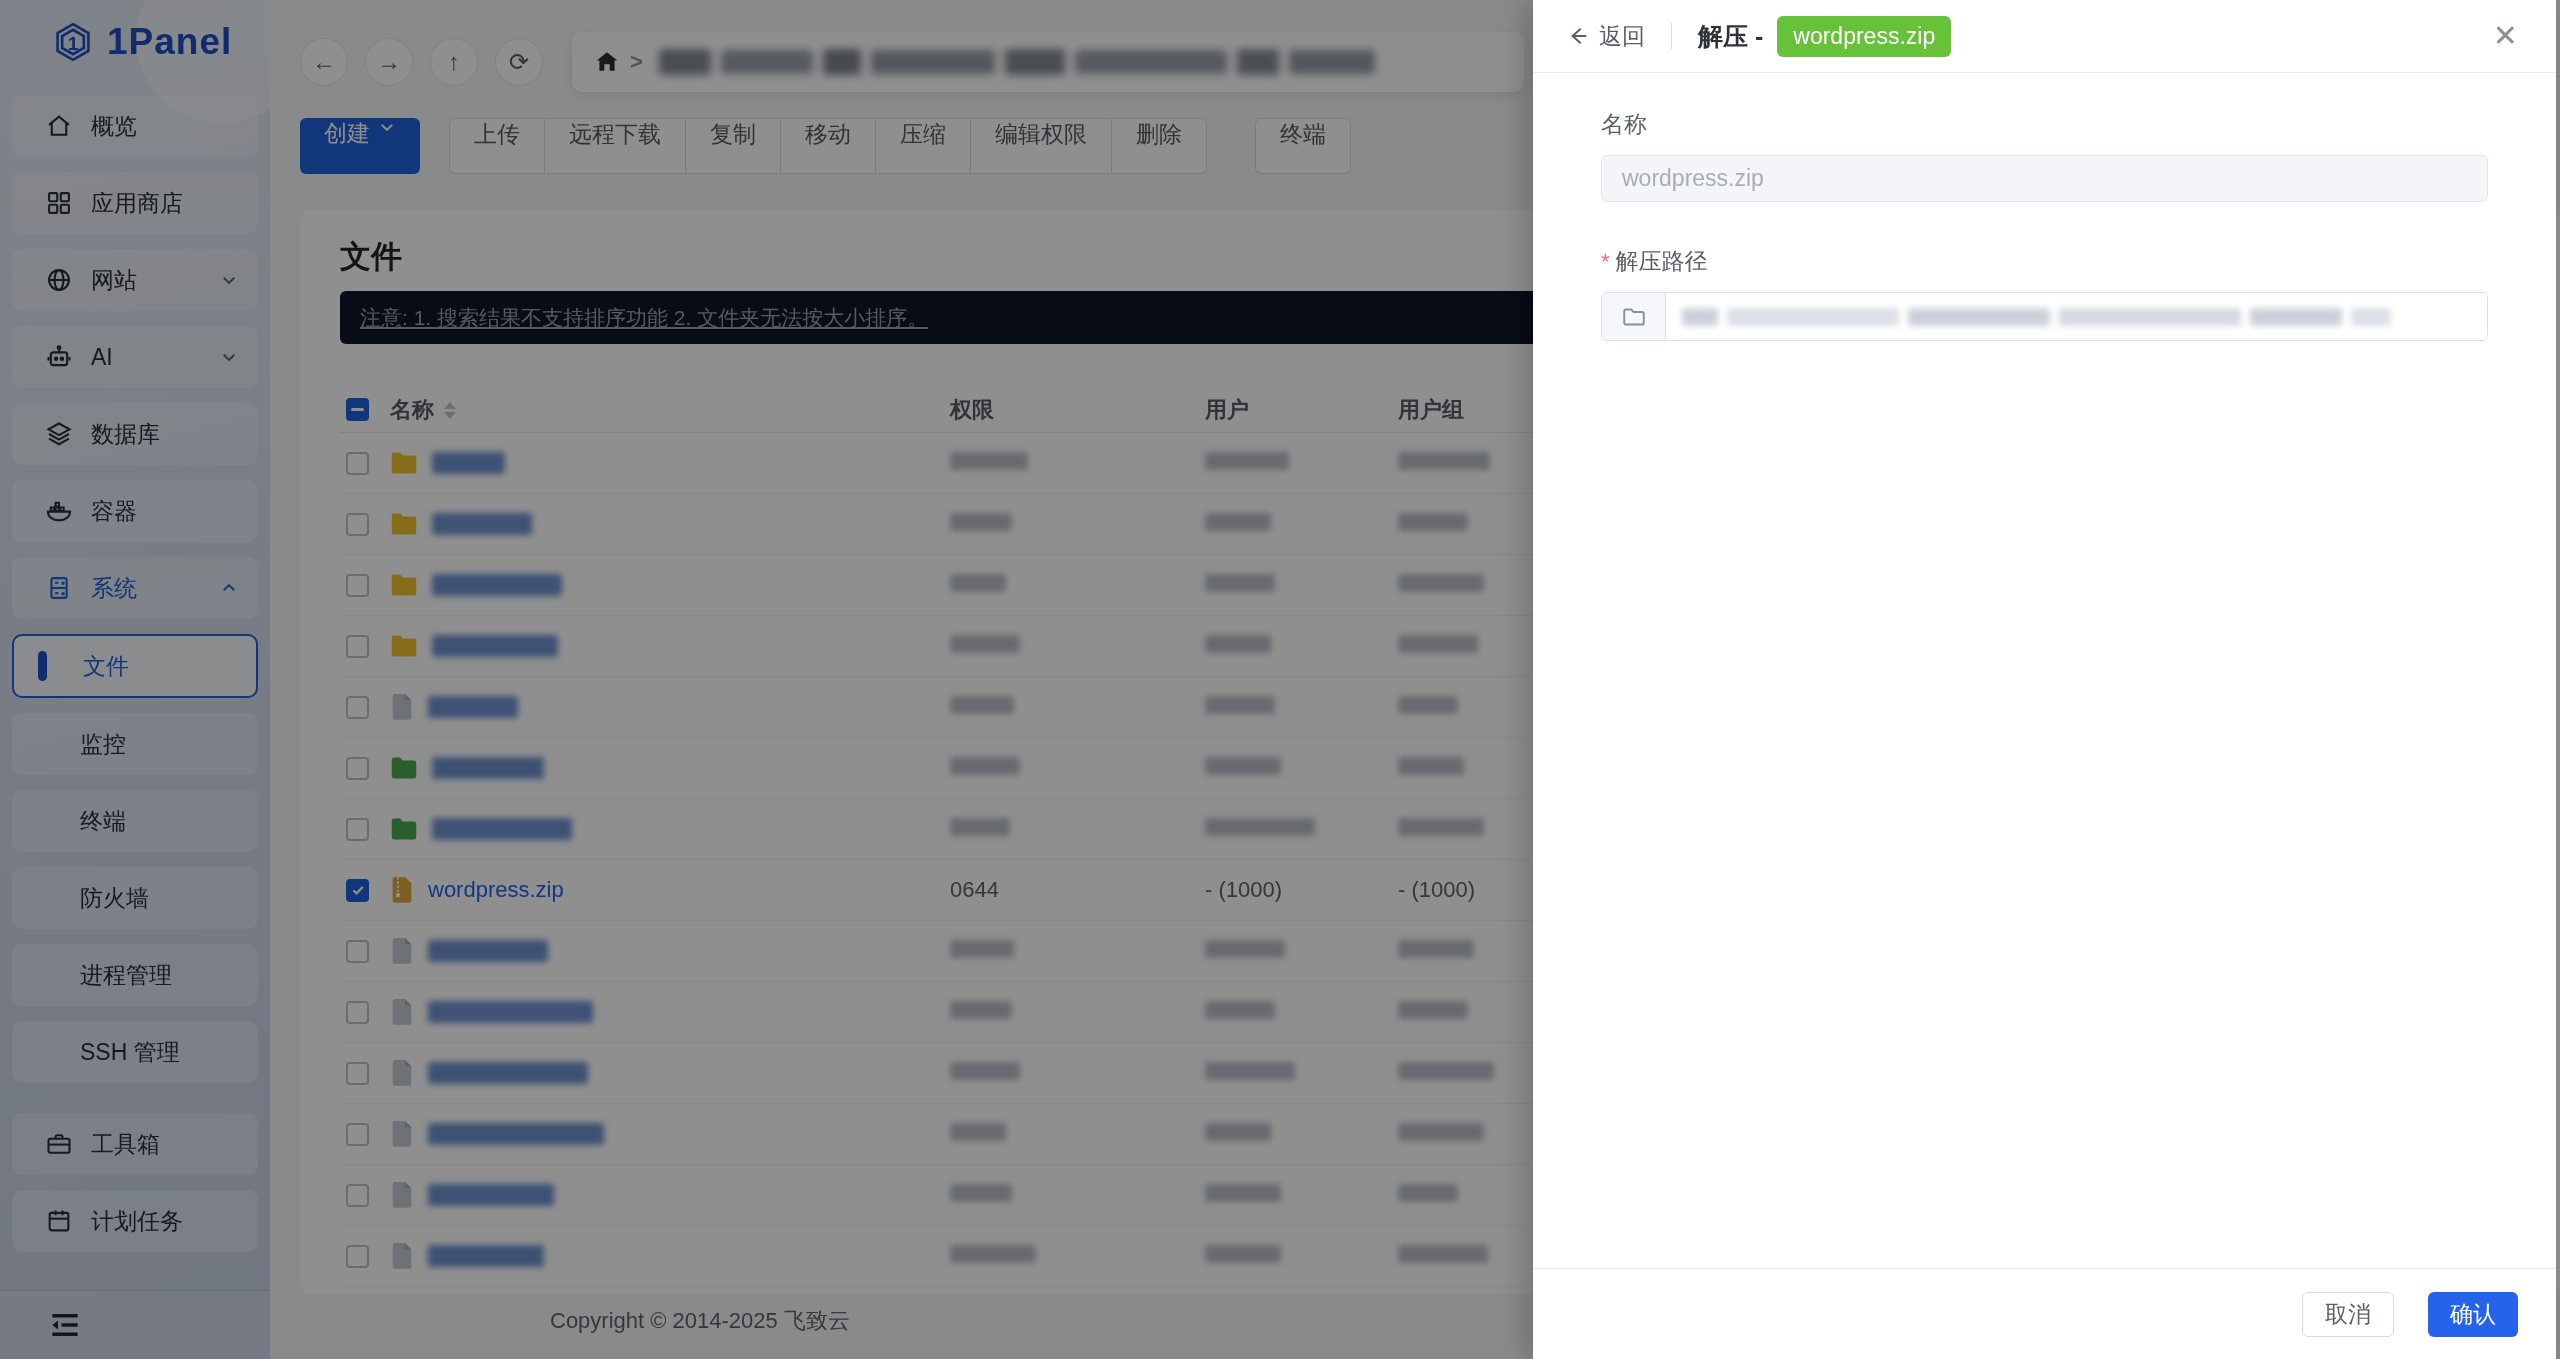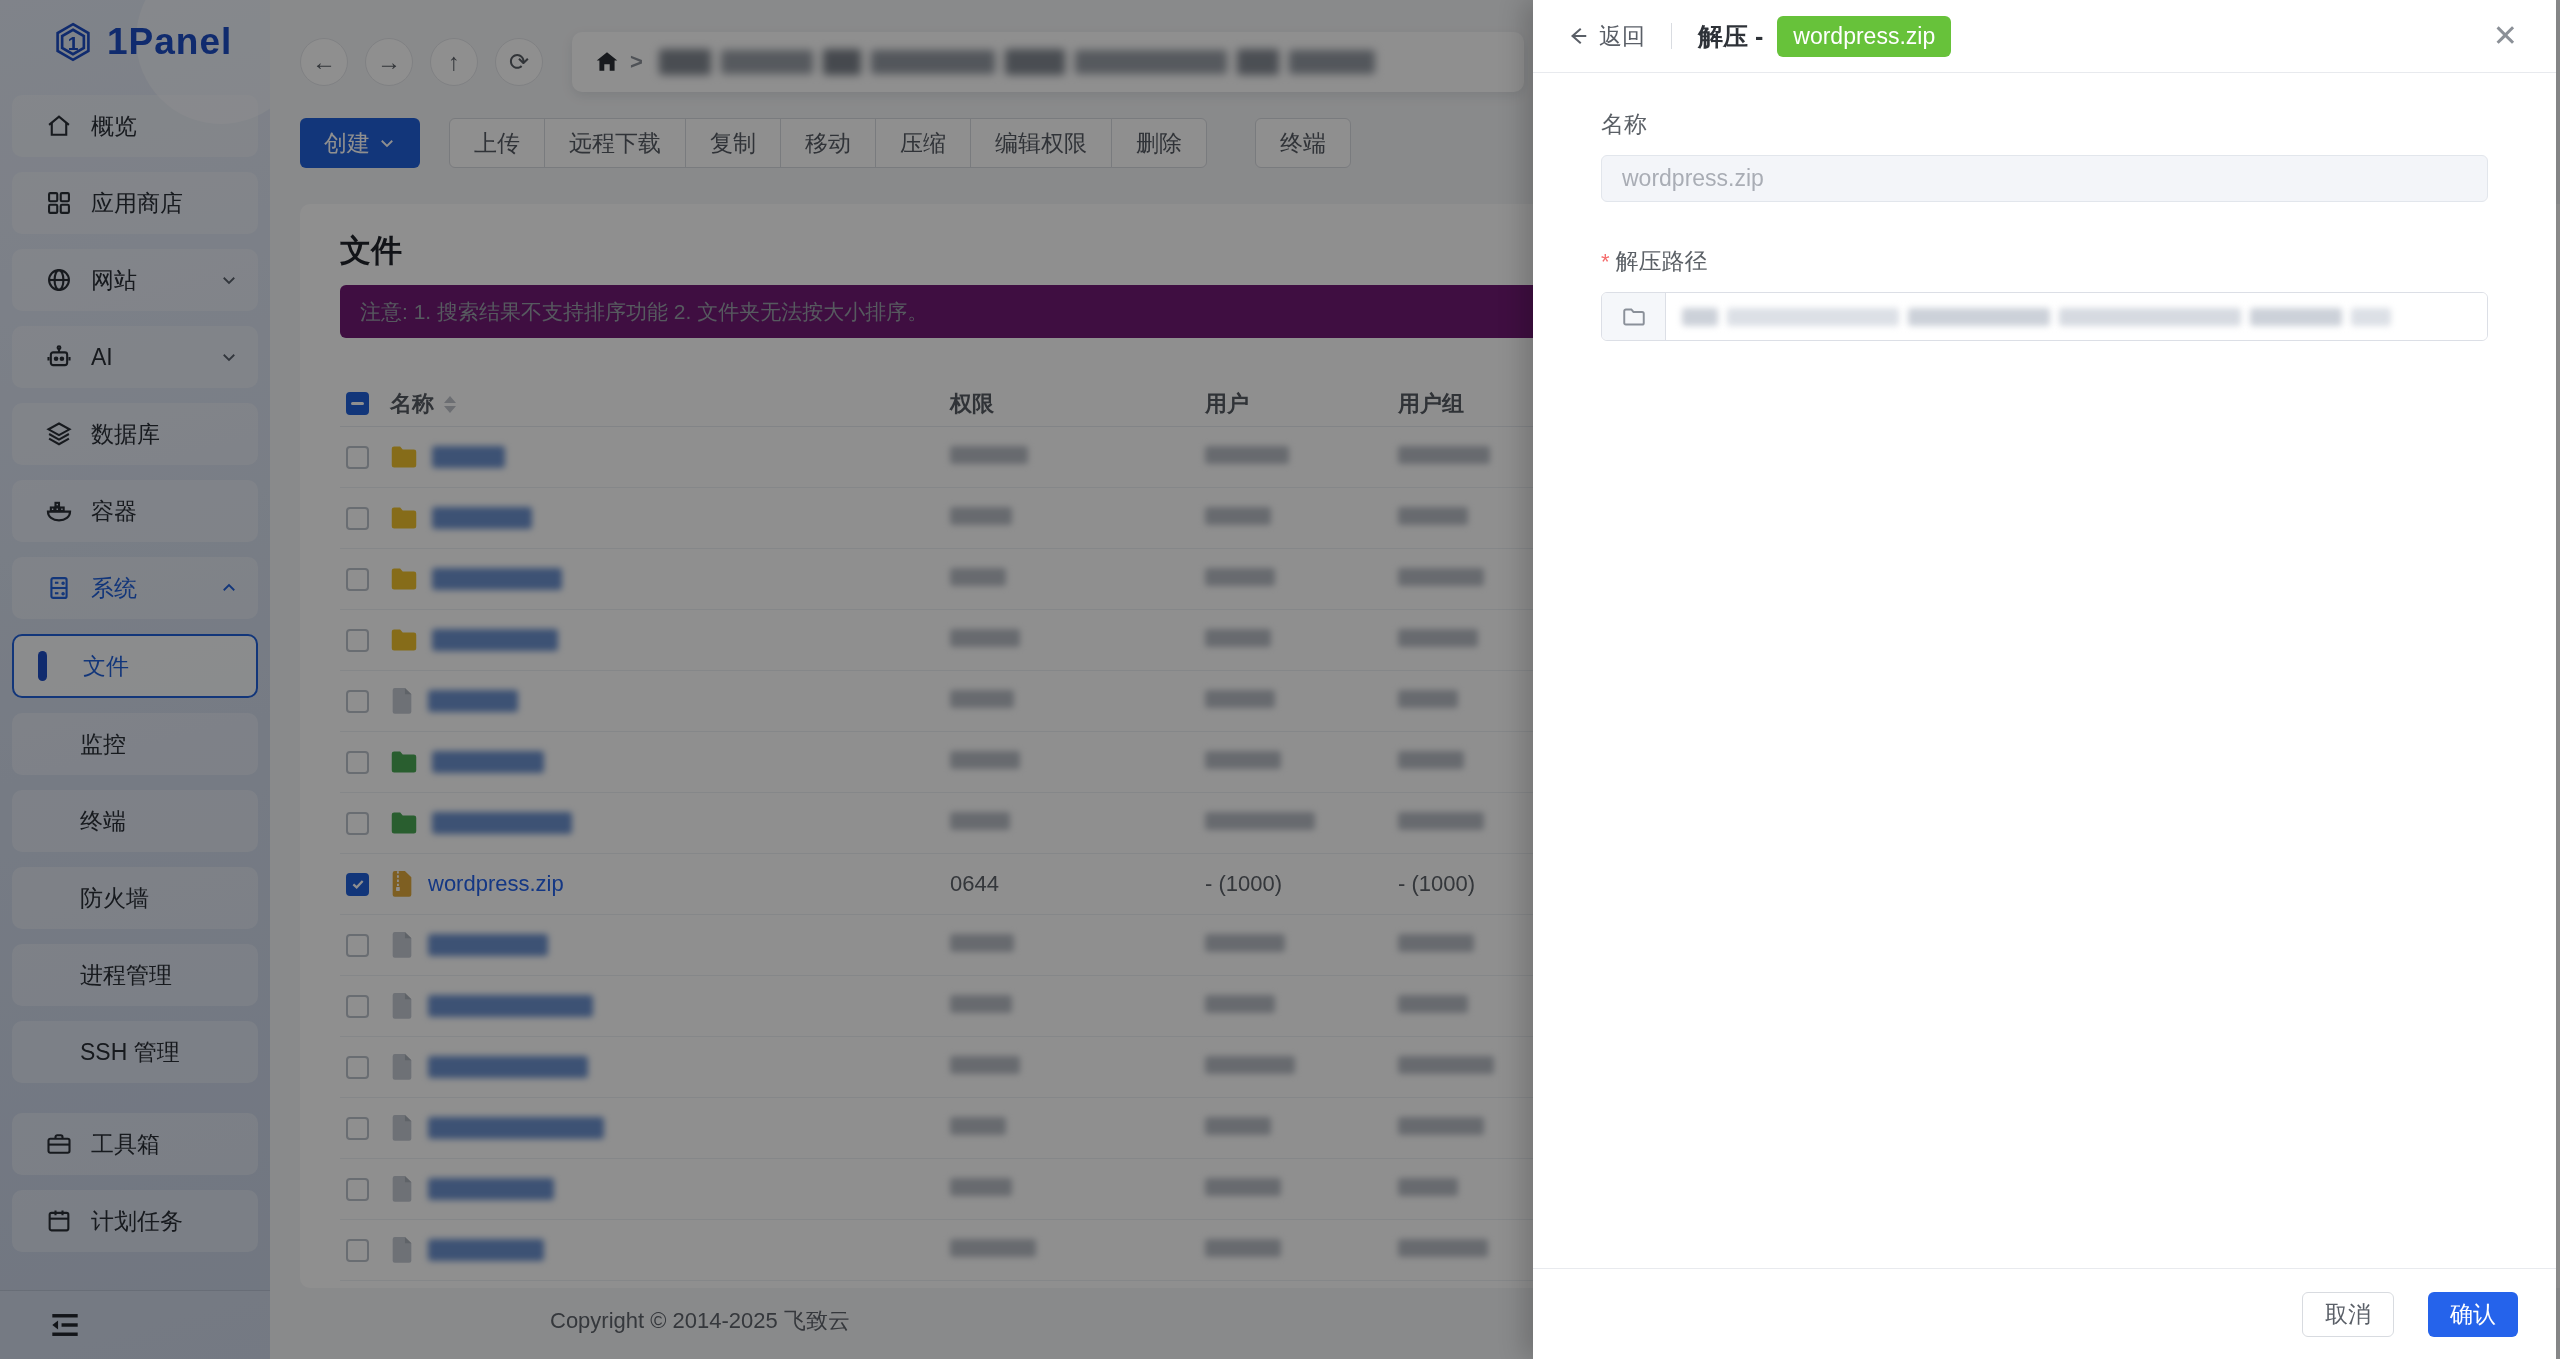--- a/index.html
+++ b/index.html
@@ -39,35 +39,35 @@
     border:1px solid #e4e6ea; margin-right:17px; display:flex; align-items:center;
     justify-content:center; font-size:24px; color:#5a5f66; cursor:pointer; }
   .crumb { margin-left:12px; width:952px; height:60px; background:#fff; border-radius:10px;
     box-shadow:0 4px 12px rgba(31,45,61,.10); display:flex; align-items:center; padding:0 22px; }
   .crumb .home { color:#2b2f36; display:flex; margin-right:10px; }
   .crumb .sep { color:#8e939b; font-size:22px; font-weight:700; margin-right:16px; }
   .crumb-redact { display:flex; align-items:center; gap:10px; filter:blur(4px); }
   .crumb-redact span { display:inline-block; border-radius:3px; }
 
   .toolbar { margin-top:14px; display:flex; align-items:center; }
-  .btn { height:50px; border-radius:6px; font-size:23px; display:flex; align-items:center;
+  .btn { height:56px; border-radius:6px; font-size:23px; display:flex; align-items:flex-start;
     justify-content:center; cursor:pointer; }
   .btn-primary { background:#2160d9; color:#fff; padding:0 24px; gap:8px; }
   .btn-group { display:flex; margin-left:29px; }
   .btn-plain { background:#fff; border:1px solid #d8dbe0; color:#575c64; padding:0 24px; }
   .btn-group .btn-plain { border-radius:0; margin-left:-1px; }
   .btn-group .btn-plain:first-child { border-radius:6px 0 0 6px; margin-left:0; }
   .btn-group .btn-plain:last-child { border-radius:0 6px 6px 0; }
   .btn-standalone { margin-left:48px; border-radius:6px; }
 
   .card { margin-top:36px; margin-right:-10px; height:1084px; background:#fff;
     border-radius:10px; padding:26px 0 0 40px; overflow:hidden; }
   .card-title { font-size:31px; font-weight:700; color:#21252c; }
-  .notice { margin-top:13px; width:2180px; height:53px; line-height:53px; background:#701a75;
-    border-radius:6px; color:#9aa0a9; font-size:21px; padding:0 20px; white-space:nowrap; overflow:hidden; }
+  .notice { margin-top:13px; width:2180px; height:53px; line-height:53px; background:#0f172a;
+    border-radius:6px; color:#9aa0a9; font-size:21px; padding:0 20px; white-space:nowrap; overflow:hidden;text-decoration:underline; }
 
   .tbl { width:2180px; margin-top:43px; }
   .t-head, .t-row { display:grid; grid-template-columns:50px 560px 255px 193px 1fr; align-items:center; }
   .t-head { height:46px; border-bottom:1px solid #e8ebf0; font-size:22px; font-weight:700; color:#565b63; }
   .t-row { height:61px; border-bottom:1px solid #eef1f5; font-size:22px; color:#5d6269; }
   .cell-name { display:flex; align-items:center; gap:14px; }
   .cb { width:23px; height:23px; border-radius:4px; border:2px solid #bcc2cb; background:#fff;
     margin-left:6px; display:flex; align-items:center; justify-content:center; cursor:pointer; }
   .cb.checked, .cb.indet { background:#2160d9; border-color:#2160d9; }
   .cb .minus { width:13px; height:3px; background:#fff; border-radius:2px; }

